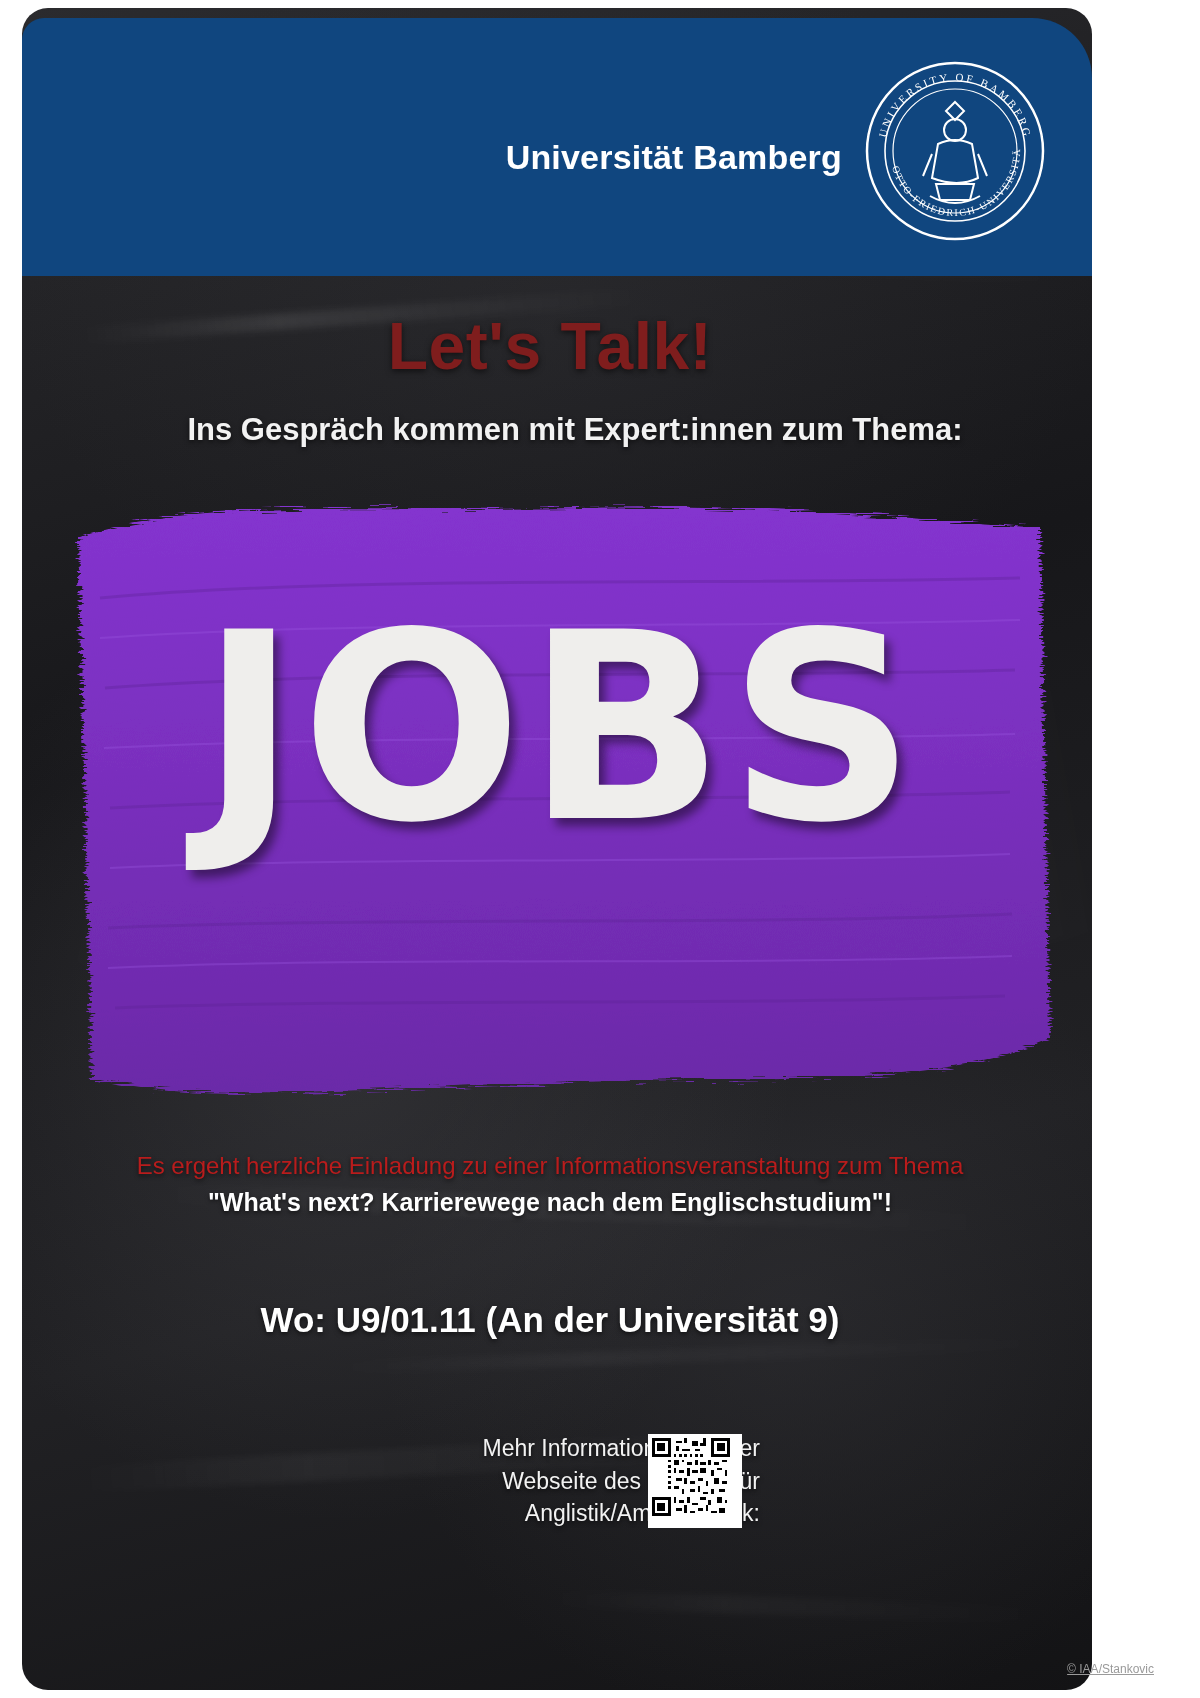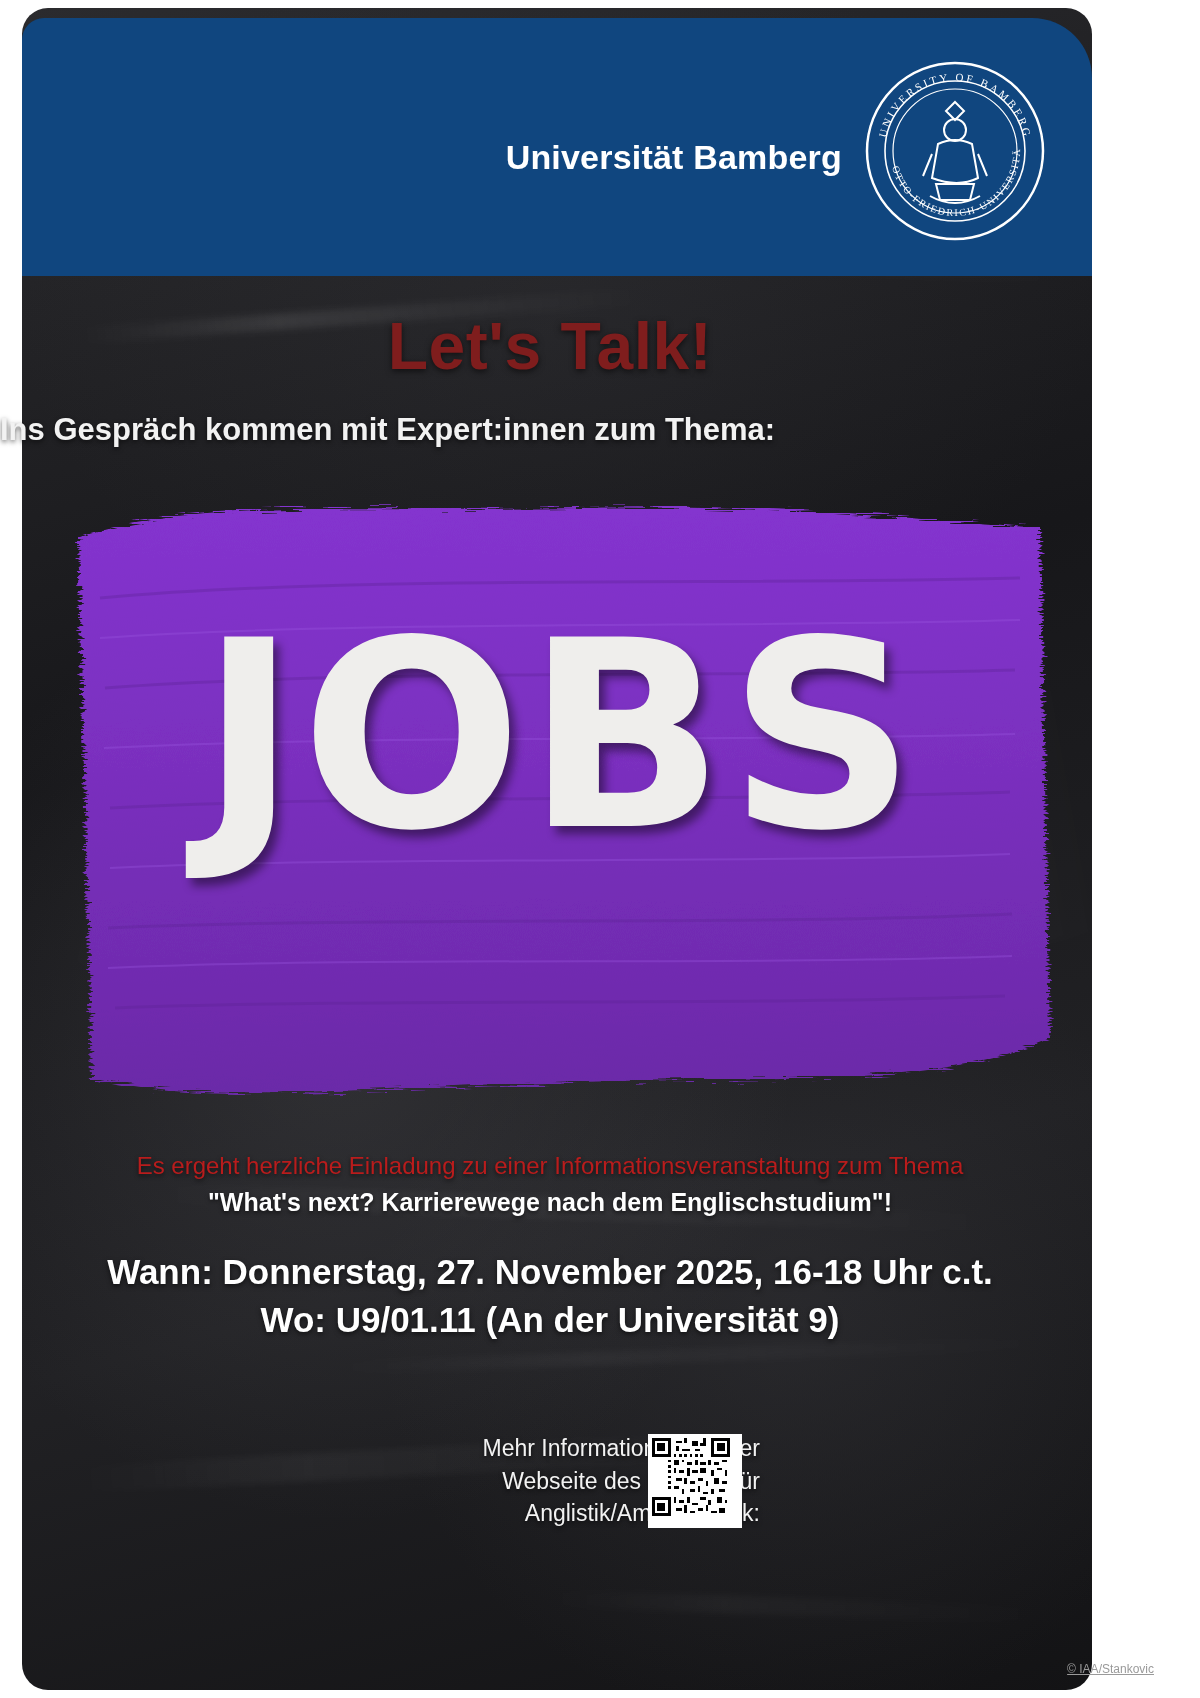--- a/index.html
+++ b/index.html
@@ -89,42 +89,44 @@
     font-size: 66px;
     font-weight: 700;
     letter-spacing: .5px;
     text-shadow: 0 2px 6px rgba(0,0,0,.6);
   }
   .subline {
     position: absolute;
     left: 0;
     top: 412px;
     width: 1100px;
+    text-align: center;
     color: #f2f2f2;
     font-size: 31px;
     font-weight: 600;
     text-shadow: 0 2px 5px rgba(0,0,0,.6);
+    padding-left: 25px;
   }
 
   
   .paint-wrap {
     position: absolute;
     left: 60px;
     top: 478px;
     width: 1000px;
     height: 670px;
   }
   .paint {
     position: absolute;
     inset: 0;
   }
   .jobs-word {
     position: absolute;
     left: 0;
-    top: 128px;
+    top: 120px;
     width: 1000px;
     text-align: center;
     font-family: "DejaVu Sans", sans-serif;
     font-size: 260px;
     font-weight: 700;
     color: #efeeec;
     letter-spacing: 4px;
     line-height: 1;
     text-shadow: 6px 8px 10px rgba(0,0,0,.45);
   }
@@ -276,21 +278,20 @@
         <path d="M44,270 C320,256 690,264 955,256" fill="none"></path>
         <path d="M50,390 C300,378 700,386 950,376" fill="none"></path>
         <path d="M48,490 C320,478 690,488 952,478" fill="none"></path>
       </g>
     </svg>
     <div class="jobs-word">JOBS</div>
   </div>
 
   <div class="invite1">Es ergeht herzliche Einladung zu einer Informationsveranstaltung zum Thema</div>
   <div class="invite2">"What's next? Karrierewege nach dem Englischstudium"!</div>
-  <div class="when">Wann: Donnerstag, 27. November 2025, 16-18 Uhr c.t.</div>
   <div class="where">Wo: U9/01.11 (An der Universität 9)</div>
 
   <div class="footer">
     <div>Mehr Informationen auf der</div>
     <div>Webseite des Instituts für</div>
     <div>Anglistik/Amerikanistik:</div>
   </div>
 
   <div class="qr">
     <svg viewBox="0 0 29 29" width="78" height="78" shape-rendering="crispEdges" aria-hidden="true">

